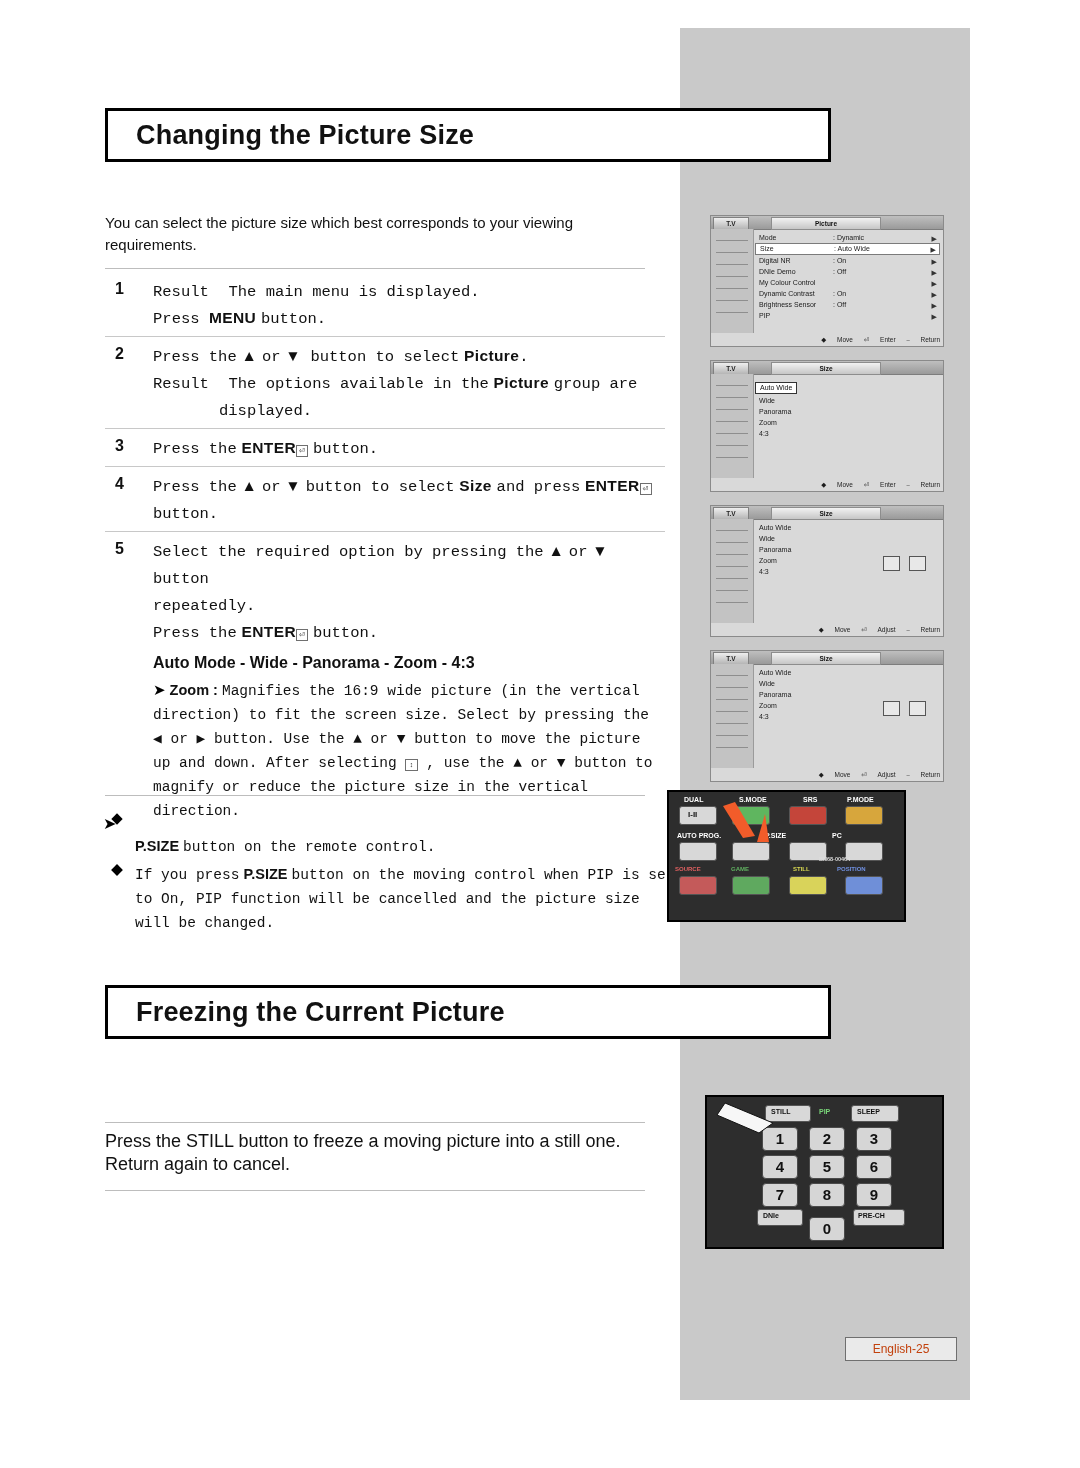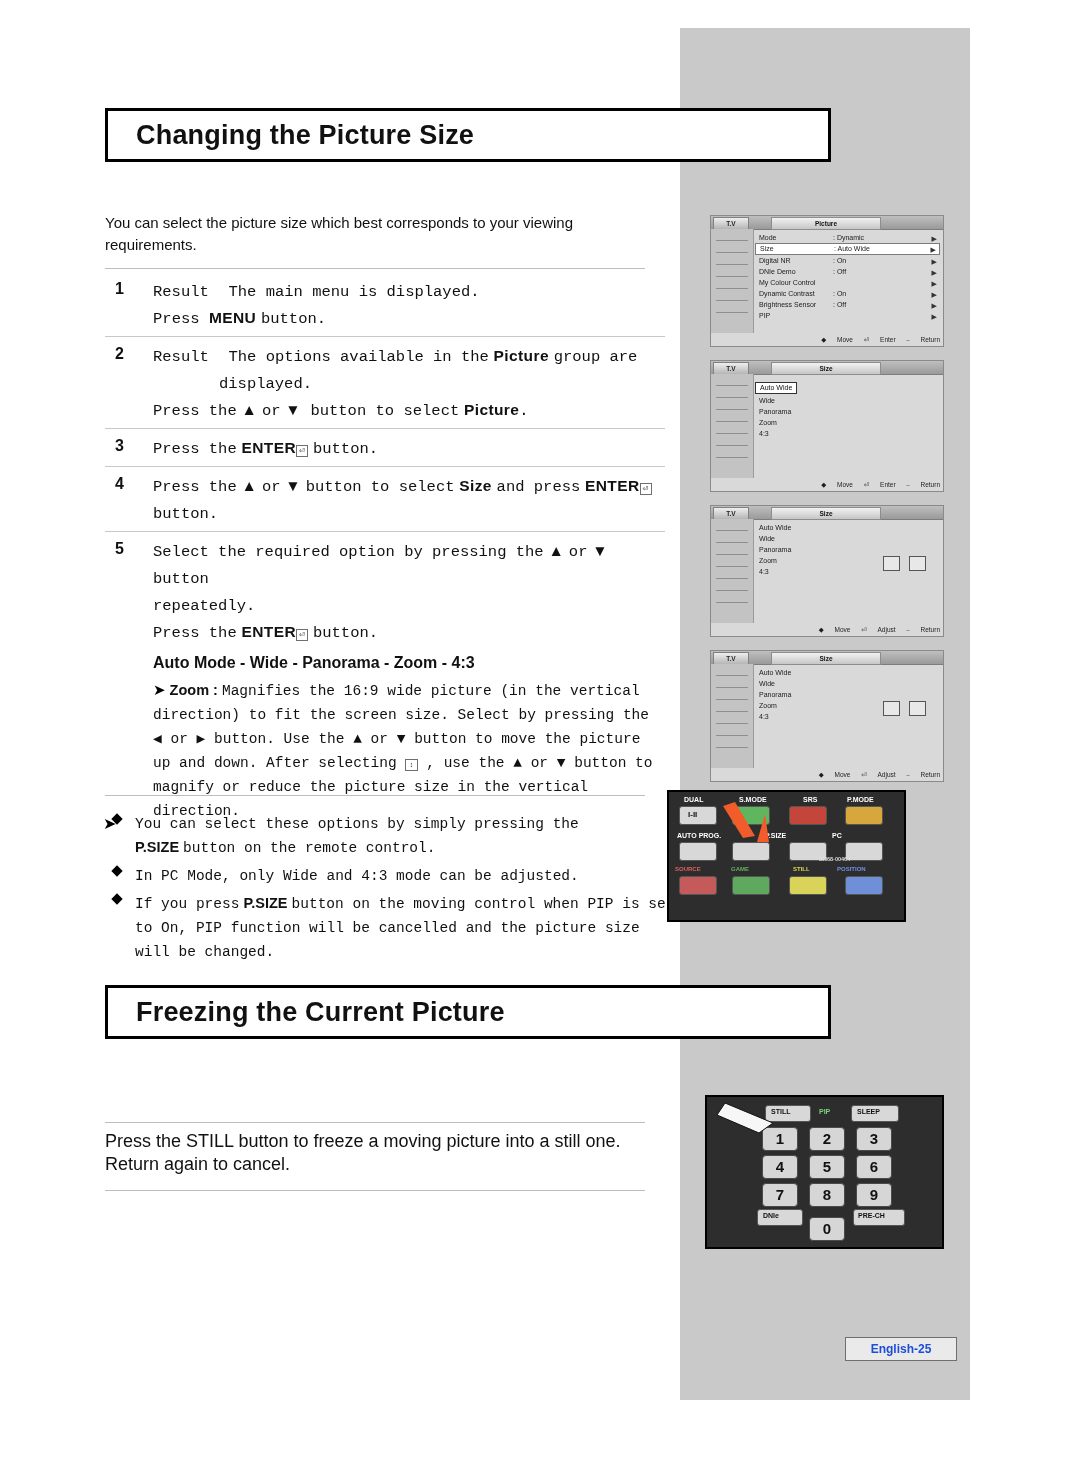--- a/index.html
+++ b/index.html
@@ -118,21 +118,21 @@
     position:absolute;color:#fff;font-size:7px;font-weight:bold;font-family:"Liberation Sans",sans-serif;
   }
   .klabel.dark{color:#111;}
   .numkey{
     position:absolute;width:34px;height:22px;background:#d6d6d6;border:1px solid #4a4a4a;border-radius:4px;
     color:#111;font-size:15px;font-weight:bold;text-align:center;line-height:22px;
   }
   .page-num{
     position:absolute;left:845px;top:1337px;width:110px;height:22px;
     background:#eaeaea;border:1px solid #6f6f6f;
-    font-size:12px;font-weight:bold;color:#1d4ed8;text-align:center;line-height:22px;
+    font-size:12px;font-weight:normal;color:#c2410c;text-align:center;line-height:22px;
   }
 </style>
 </head>
 <body>
 
 <div class="gray-panel"></div>
 
 <div class="heading-box" id="heading1">
   <div class="htext">Changing the Picture Size</div>
 </div>
@@ -153,25 +153,25 @@
         <span class="mono">P</span><span class="mono">r</span><span class="mono">e</span><span class="mono">ss</span>&nbsp; <span class="b">MENU</span> <span class="mono">button</span><span class="mono">.</span>
       </div>
     </div>
   </div>
   <div class="sep"></div>
 
   <div class="step">
     <div class="num">2</div>
     <div class="body">
       <div class="ln">
+        <span class="mono">Press the</span> <span class="b">▲</span> <span class="mono">or</span> <span class="b">▼</span> &nbsp;<span class="mono">button to select</span> <span class="b">Picture</span><span class="mono">.</span>
+      </div>
+      <div class="ln">
         <span class="mono res">Result</span>&nbsp;&nbsp;<span class="mono">The options available in the</span> <span class="b">Picture</span> <span class="mono">group are</span>
         <div style="margin-left:66px;"><span class="mono">displayed.</span></div>
-      </div>
-      <div class="ln">
-        <span class="mono">Press the</span> <span class="b">▲</span> <span class="mono">or</span> <span class="b">▼</span> &nbsp;<span class="mono">button to select</span> <span class="b">Picture</span><span class="mono">.</span>
       </div>
     </div>
   </div>
   <div class="sep"></div>
 
   <div class="step">
     <div class="num">3</div>
     <div class="body">
       <div class="ln">
         <span class="mono">Press the</span> <span class="b">ENTER</span><span class="obtn" style="padding:0 2px;">⏎</span> <span class="mono">button.</span>
@@ -208,26 +208,25 @@
     </div>
   </div>
 </div>
 
 <div class="rule" style="left:105px;top:795px;width:540px;"></div>
 
 <div class="bullets">
   <div style="position:absolute;left:-2px;top:2px;">➤</div>
   <div class="bullet">
     <span class="dia"></span>
-    <span class="mono">You can select these options by simply pressing the</span><br>
+    <br>
     <span class="b">P.SIZE</span> <span class="mono">button on the remote control.</span>
   </div>
   <div class="bullet">
     <span class="dia"></span>
-    <span class="mono">In PC Mode, only Wide and 4:3 mode can be adjusted.</span>
   </div>
   <div class="bullet">
     <span class="dia"></span>
     <span class="mono">If you press</span> <span class="b">P.SIZE</span> <span class="mono">button on the moving control when PIP is set</span><br>
     <span class="mono">to On, PIP function will be cancelled and the picture size</span><br>
     <span class="mono">will be changed.</span>
   </div>
 </div>
 
 <div class="heading-box" id="heading2">

